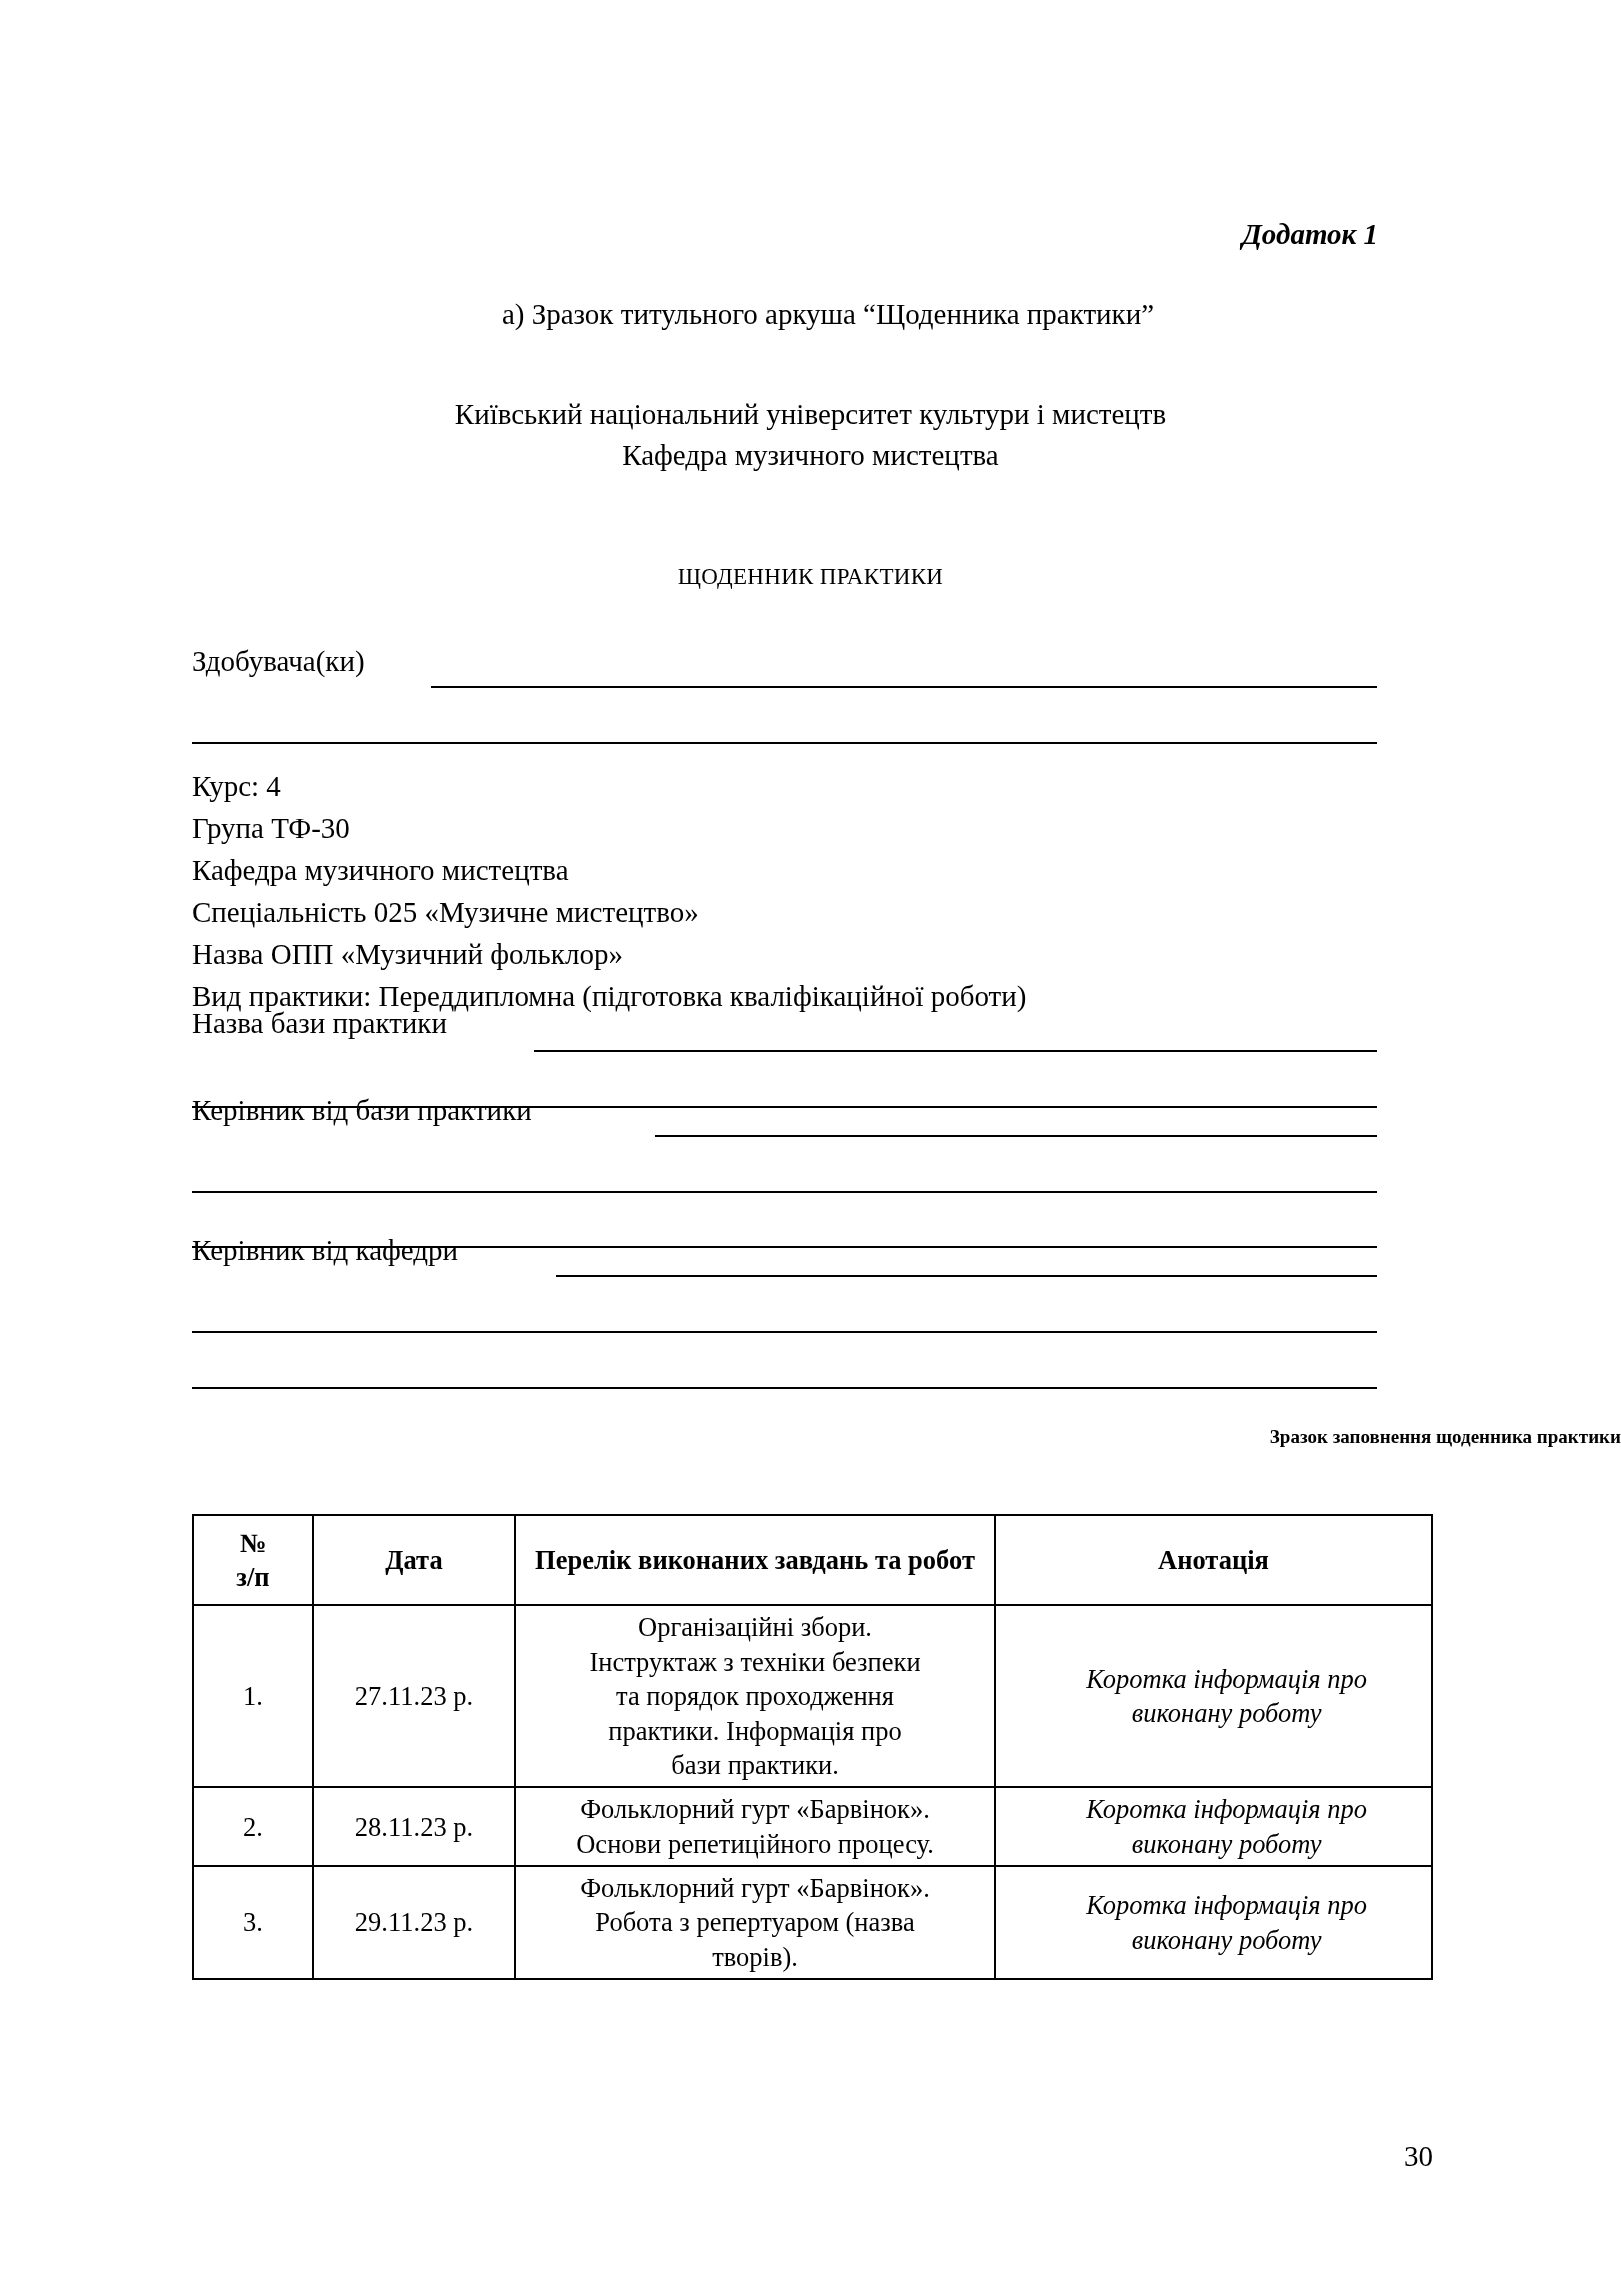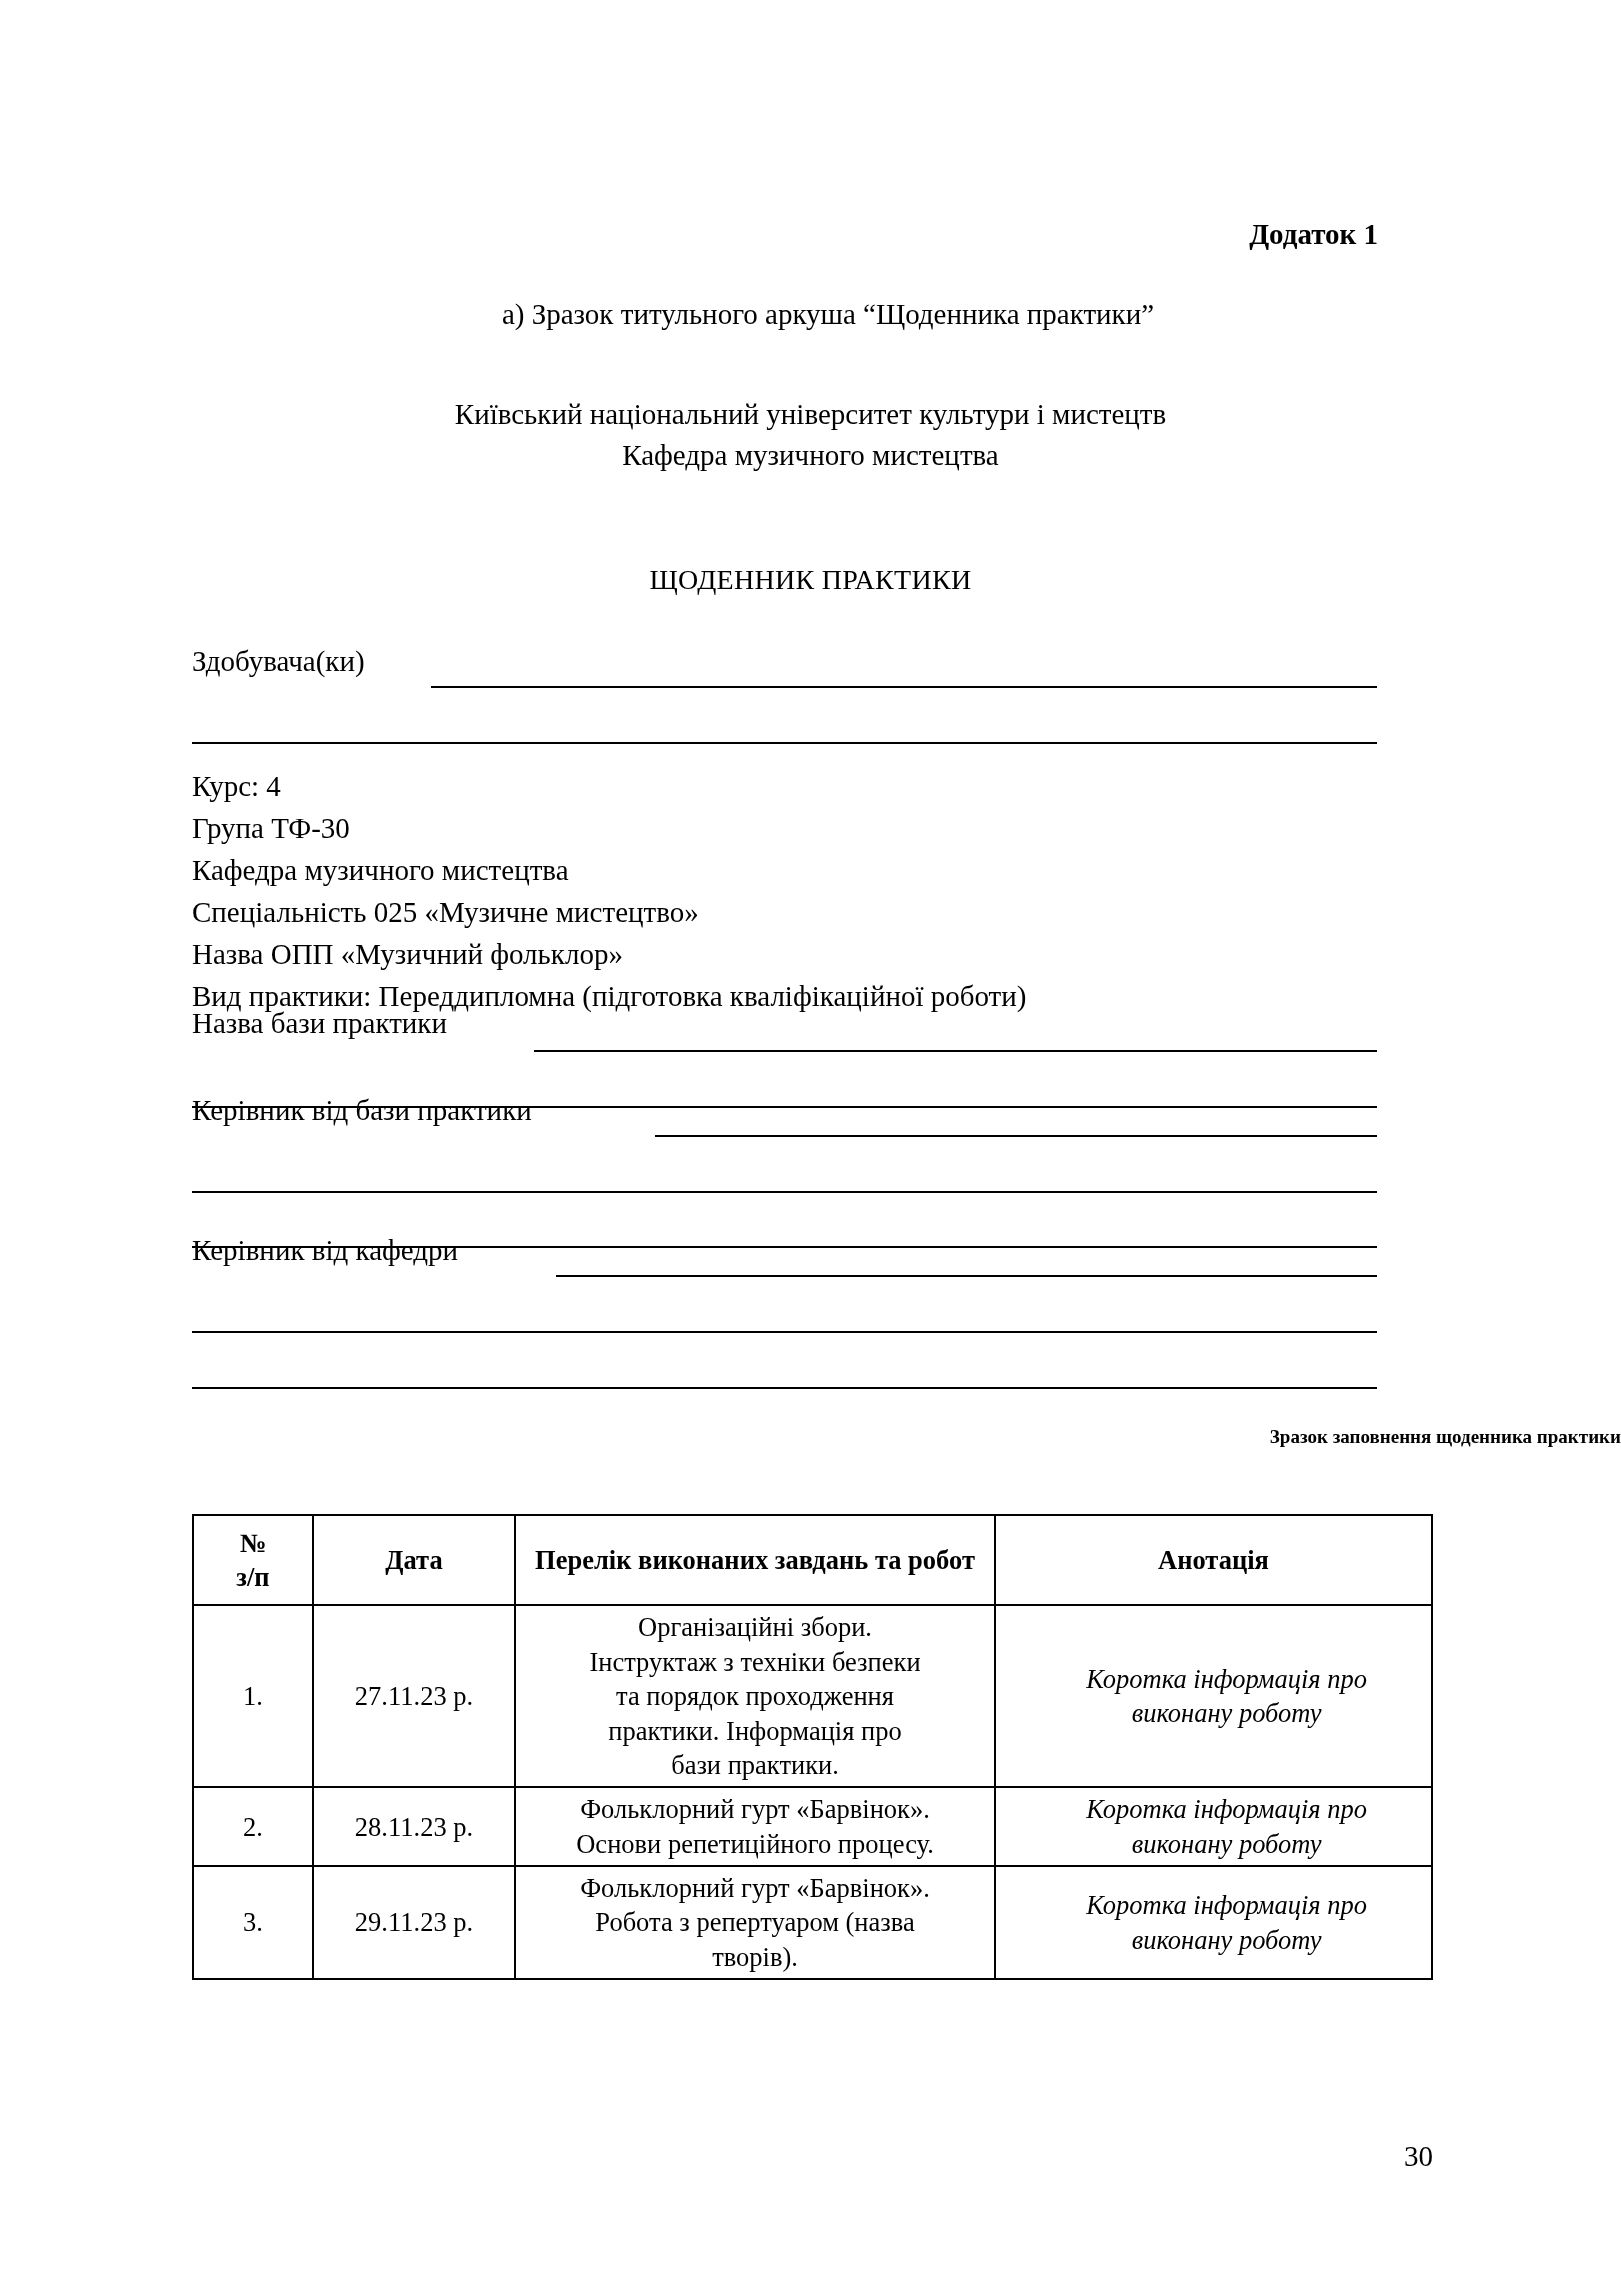--- a/index.html
+++ b/index.html
@@ -29,20 +29,21 @@
     font-weight: bold;
     letter-spacing: 0.5px;
     text-align: center;
   }
   .annex-label {
     position: absolute;
     right: 243px;
     top: 218px;
     font-size: 29px;
     font-weight: bold;
+    font-style: italic;
     white-space: nowrap;
   }
   .subtitle-a {
     position: absolute;
     left: 0; right: 0;
     top: 298px;
     font-size: 29px;
     text-align: center;
     padding-left: 35px;
   }
@@ -57,21 +58,21 @@
     position: absolute;
     left: 0; right: 0;
     top: 439px;
     font-size: 29px;
     text-align: center;
   }
   .diary-title {
     position: absolute;
     left: 0; right: 0;
     top: 564px;
-    font-size: 28px;
+    font-size: 23px;
     text-align: center;
     letter-spacing: 0.3px;
   }
 
   .info-list {
     position: absolute;
     left: 192px;
     top: 766px;
     font-size: 29px;
     line-height: 1.435;

